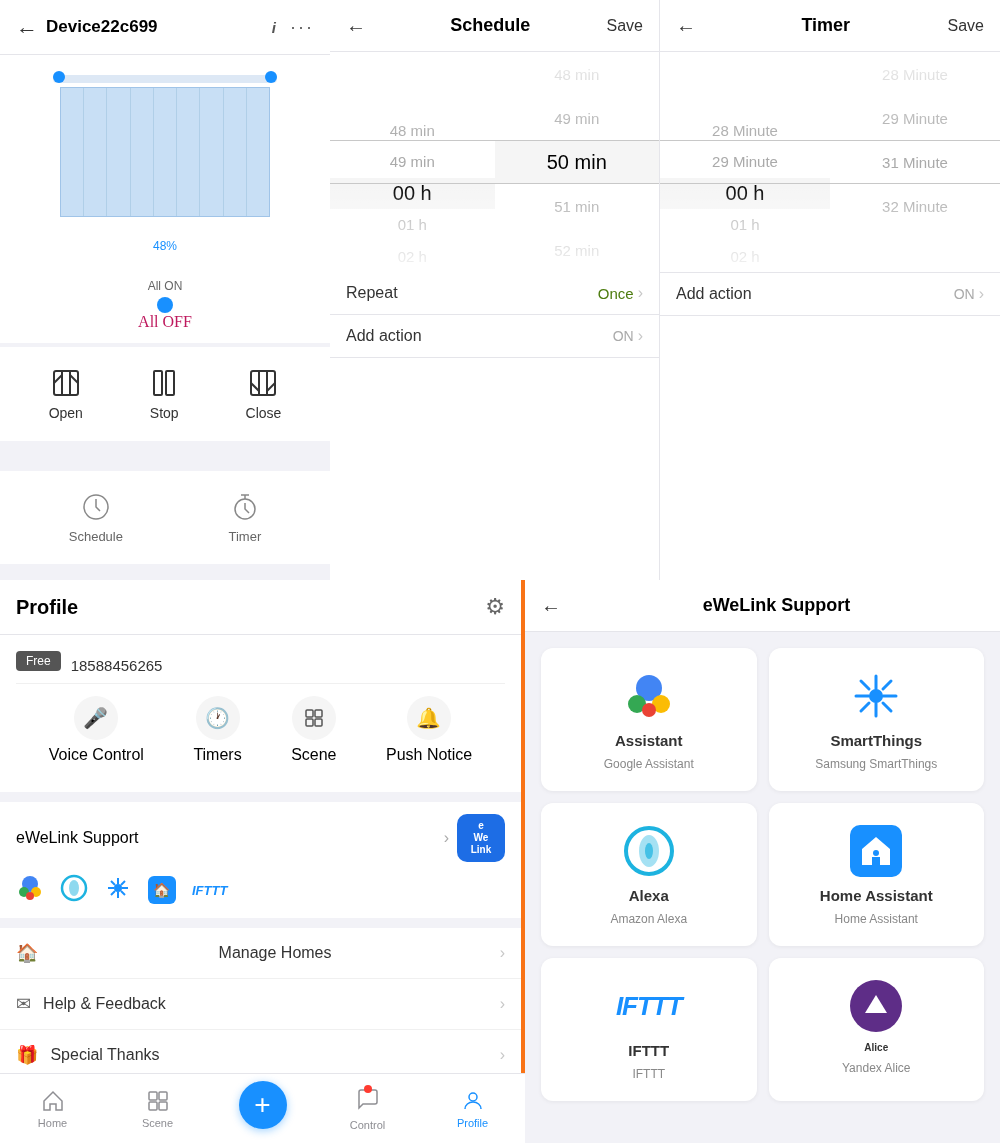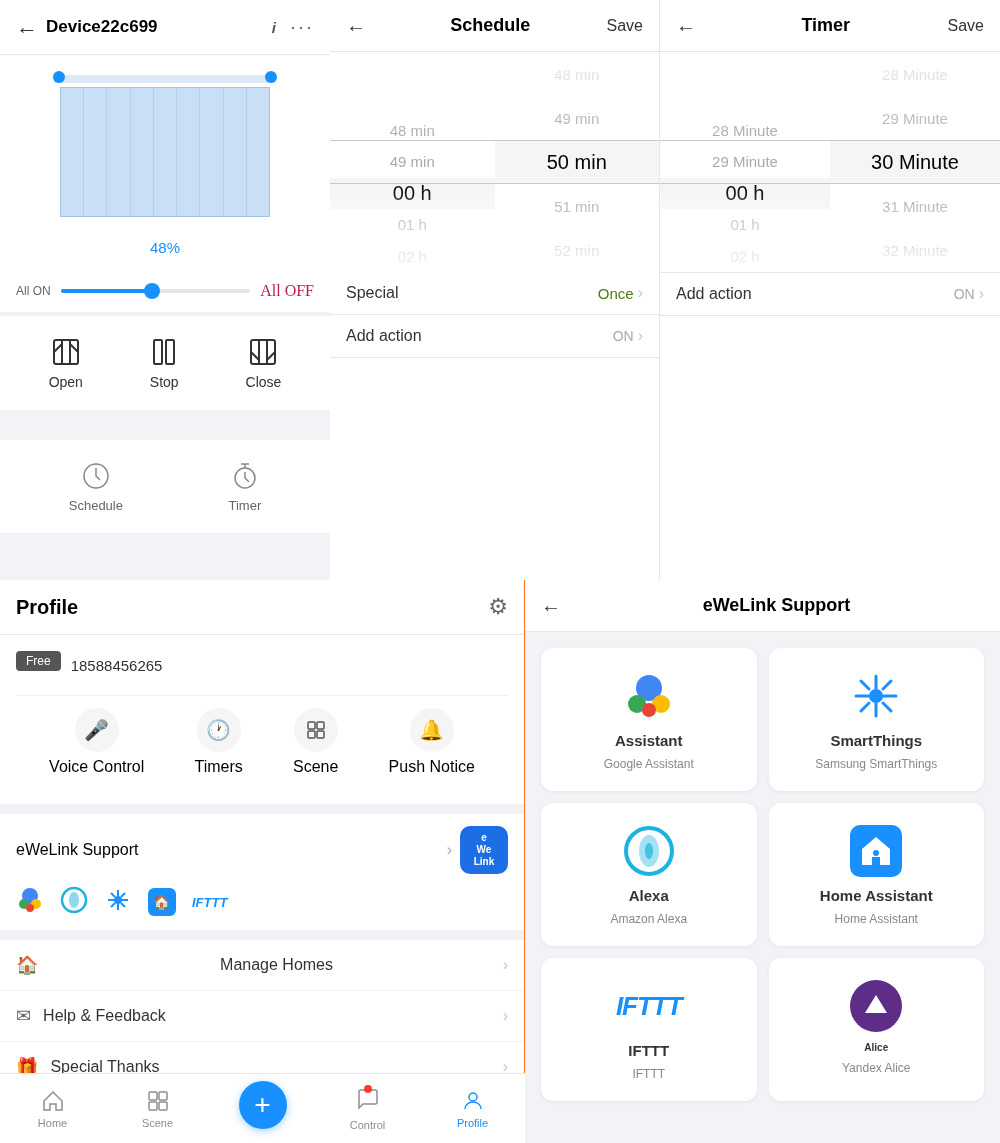--- a/index.html
+++ b/index.html
@@ -2,21 +2,21 @@
 <html><head>
   <meta charset="utf-8">
   <style>
     * { box-sizing: border-box; margin: 0; padding: 0; }
     body { font-family: -apple-system, BlinkMacSystemFont, 'Helvetica Neue', Arial, sans-serif; background: #f2f2f7; width: 1000px; height: 1143px; overflow: hidden; position: relative; }
 
     
     .panel-left { position: absolute; left: 0; top: 0; width: 330px; height: 1143px; background: #f2f2f7; }
     .panel-center { position: absolute; left: 330px; top: 0; width: 330px; height: 580px; background: #fff; border-right: 1px solid #e5e5ea; }
     .panel-right { position: absolute; left: 660px; top: 0; width: 340px; height: 580px; background: #fff; }
-    .panel-center-bottom { position: absolute; left: 0; top: 580px; width: 525px; height: 563px; background: #f2f2f7; border-right: 1px solid #f97316; }
+    .panel-center-bottom { position: absolute; left: 0; top: 580px; width: 525px; height: 563px; background: #f2f2f7; border-right: 4px solid #f97316; }
     .panel-right-bottom { position: absolute; left: 525px; top: 580px; width: 475px; height: 563px; background: #f2f2f7; }
 
     
     .device-header { display: flex; align-items: center; padding: 14px 16px; background: #fff; border-bottom: 1px solid #e5e5ea; }
 
     .device-visual { background: #fff; padding: 20px; display: flex; flex-direction: column; align-items: center; }
     .blind-container { width: 240px; height: 160px; position: relative; }
     .blind-track { position: absolute; top: 0; left: 8px; right: 8px; height: 8px; background: #dde8f5; border-radius: 4px; }
     .blind-dot-left { position: absolute; top: -4px; left: 8px; width: 12px; height: 12px; background: #1890ff; border-radius: 50%; }
     .blind-dot-right { position: absolute; top: -4px; right: 8px; width: 12px; height: 12px; background: #1890ff; border-radius: 50%; }
@@ -110,24 +110,24 @@
         <div class="blind-stripe"></div>
         <div class="blind-stripe"></div>
         <div class="blind-stripe"></div>
         <div class="blind-stripe"></div>
         <div class="blind-stripe"></div>
         <div class="blind-stripe"></div>
         <div class="blind-stripe"></div>
         <div class="blind-stripe"></div>
       </div>
     </div>
-    <span style="font-size:15px;color:#1890ff;font-weight:500;margin-top:4px;">48%</span>
-  </div>
-
-  <div style="background:#fff;padding:6px 16px 12px;display:flex;align-items:center;gap:10px;">
+    <span style="font-size:12px;color:#1890ff;font-weight:500;margin-top:4px;">48%</span>
+  </div>
+
+  <div style="background:#fff;padding:6px 16px 12px;display:flex;align-items:center;gap:10px;flex-direction:column;">
     <span style="font-size:12px;color:#666;">All ON</span>
     <div style="flex:1;height:4px;background:#e5e5ea;border-radius:2px;position:relative;">
       <div style="height:100%;background:#1890ff;border-radius:2px;width:48%;"></div>
       <div style="position:absolute;top:-6px;left:48%;width:16px;height:16px;background:#1890ff;border-radius:50%;transform:translateX(-50%);"></div>
     </div>
     <span style="font-size:16px;color:#be185d;font-family:Liberation Serif, serif;">All OFF</span>
   </div>
 
   <div class="device-controls">
     <div class="ctrl-btn">
@@ -207,21 +207,21 @@
         <div class="time-item" style="color:#aaa;font-size:15px;">48 min</div>
         <div class="time-item" style="color:#aaa;font-size:15px;">49 min</div>
         <div class="time-item selected">50 min</div>
         <div class="time-item" style="color:#aaa;font-size:15px;">51 min</div>
         <div class="time-item" style="color:#aaa;font-size:15px;">52 min</div>
       </div>
     </div>
   </div>
 
   <div class="repeat-row">
-    <span style="flex:1;font-size:16px;color:#333;">Special</span>
+    <span style="flex:1;font-size:16px;color:#333;">Repeat</span>
     <span style="font-size:15px;color:#4d7c0f;margin-right:4px;">Once</span>
     <span style="font-size:16px;color:#c8c8c8;">›</span>
   </div>
 
   <div class="add-action-row">
     <span style="font-size:16px;color:#333;flex:1;">Add action</span>
     <span style="font-size:14px;color:#aaa;margin-right:4px;">ON</span>
     <span style="font-size:16px;color:#c8c8c8;">›</span>
   </div>
 </div>
@@ -246,21 +246,20 @@
         <div class="time-item" style="color:#aaa;font-size:15px;">28 Minute</div>
         <div class="time-item" style="color:#aaa;font-size:15px;">29 Minute</div>
         <div class="time-item selected">00 h</div>
         <div class="time-item" style="color:#aaa;font-size:15px;">01 h</div>
         <div class="time-item" style="color:#aaa;font-size:15px;">02 h</div>
       </div>
 
       <div class="time-col">
         <div class="time-item" style="color:#aaa;font-size:15px;">28 Minute</div>
         <div class="time-item" style="color:#aaa;font-size:15px;">29 Minute</div>
-        <div class="time-item selected">30 Minute</div>
         <div class="time-item" style="color:#aaa;font-size:15px;">31 Minute</div>
         <div class="time-item" style="color:#aaa;font-size:15px;">32 Minute</div>
       </div>
     </div>
   </div>
 
   <div class="add-action-row" style="border-top:1px solid #e5e5ea;">
     <span style="font-size:16px;color:#333;flex:1;">Add action</span>
     <span style="font-size:14px;color:#aaa;margin-right:4px;">ON</span>
     <span style="font-size:16px;color:#c8c8c8;">›</span>
@@ -268,21 +267,21 @@
 </div>
 
 <div class="panel-center-bottom">
 
   <div class="profile-header">
     <span style="flex:1;font-size:20px;font-weight:600;">Profile</span>
     <span style="font-size:22px;color:#666;cursor:pointer;">⚙</span>
   </div>
 
   <div class="profile-card">
-    <div style="display:flex;align-items:center;margin-bottom:16px;text-align:center;">
+    <div style="display:flex;align-items:center;margin-bottom:4px;text-align:center;">
       <span class="free-badge" style="background:#555;color:#fff;font-size:12px;padding:3px 10px;border-radius:4px;">Free</span>
       <span style="font-size:15px;color:#333;margin-left:10px;">18588456265</span>
     </div>
 
     <div class="quick-actions">
       <div class="quick-action">
         <div class="quick-action-icon">🎤</div>
         <span>Voice Control</span>
       </div>
       <div class="quick-action">

